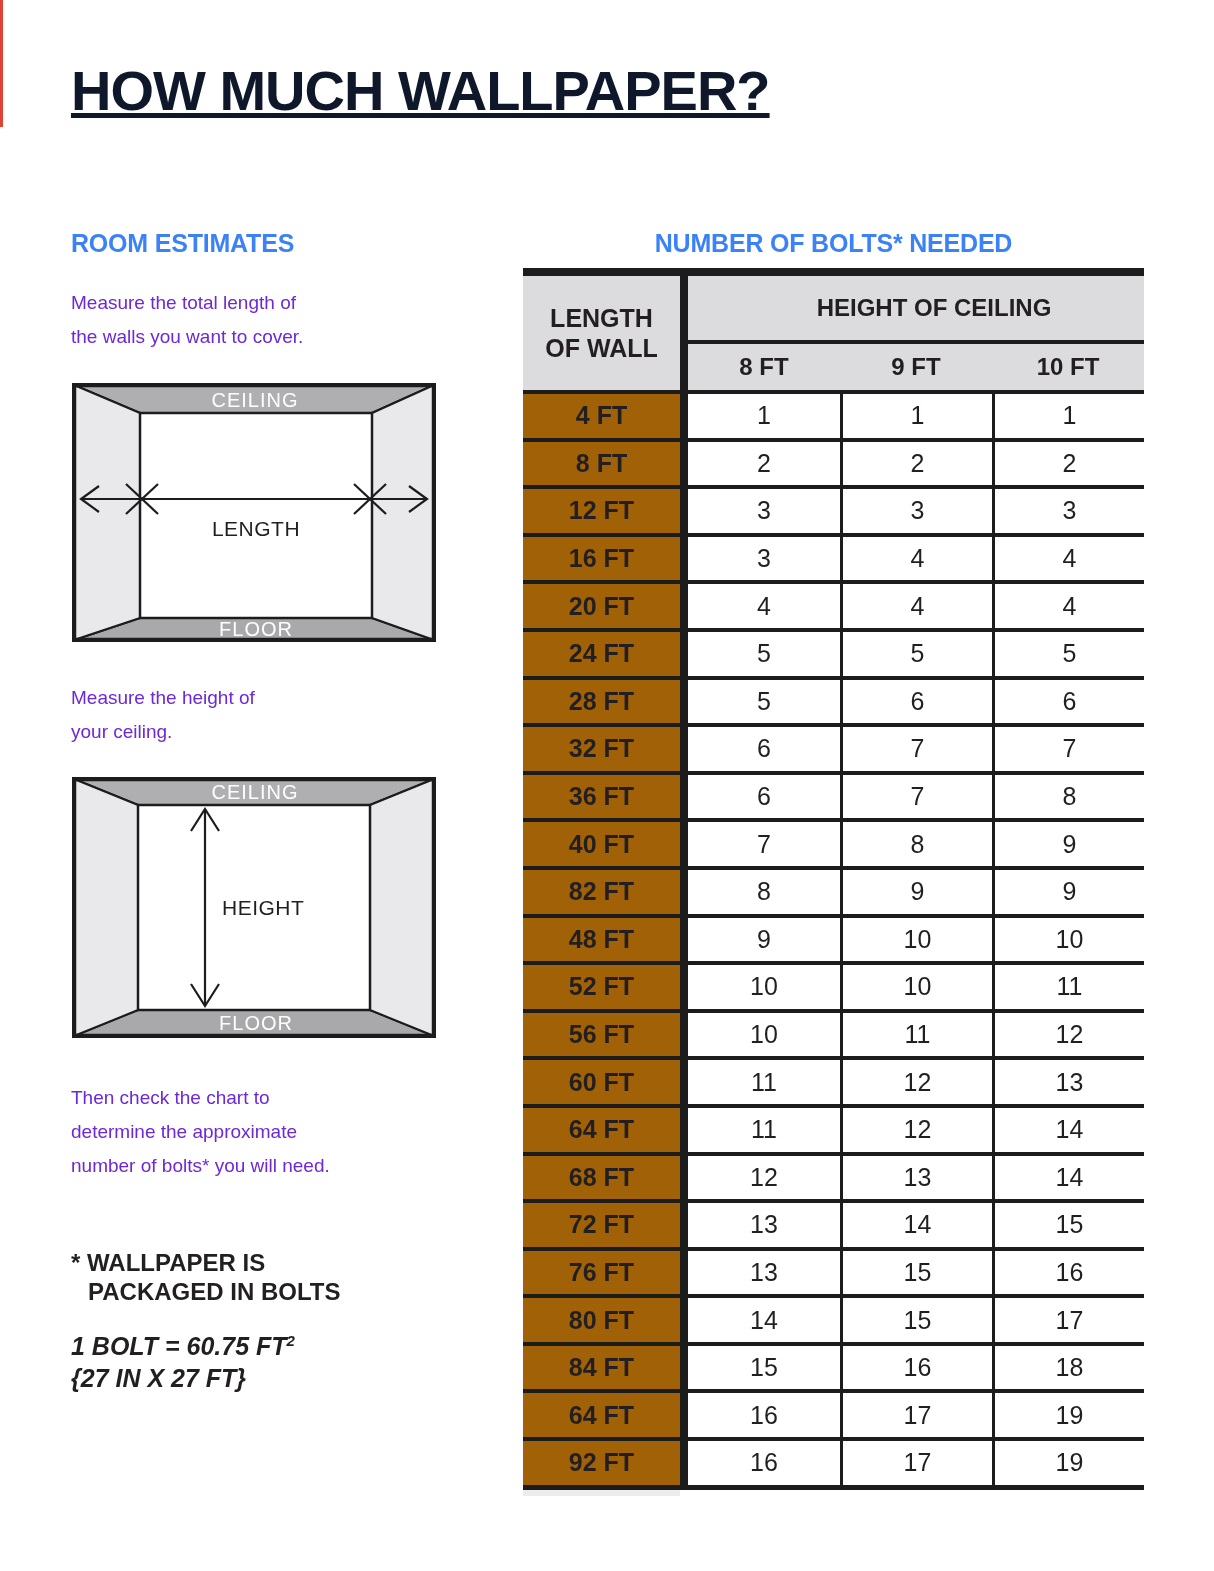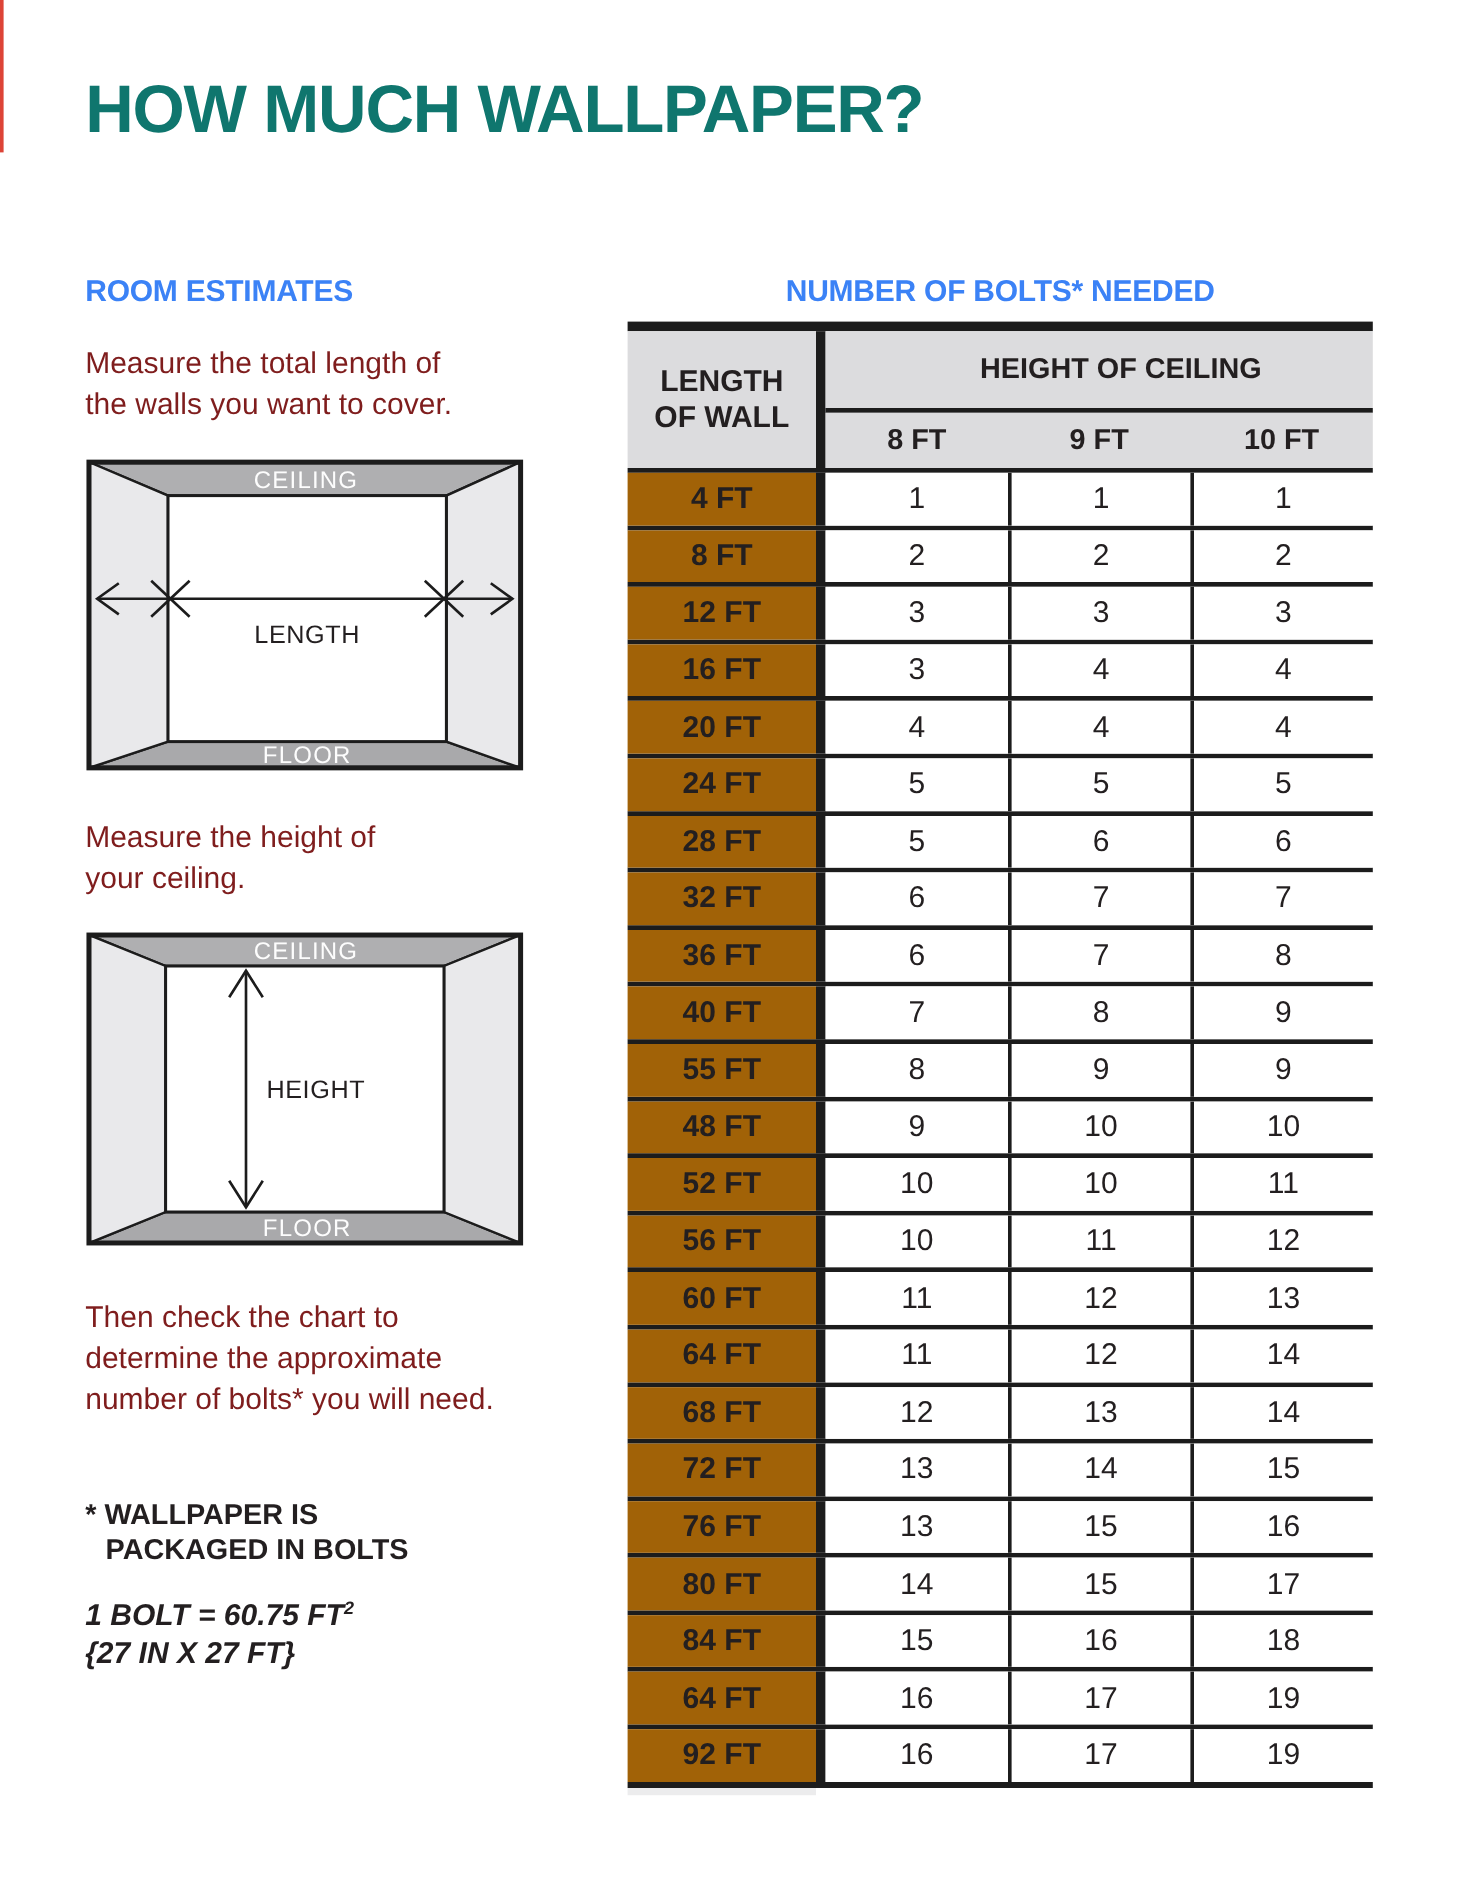--- a/index.html
+++ b/index.html
@@ -2,25 +2,25 @@
 <html><head>
 <meta charset="utf-8">
 <style>
   html,body{margin:0;padding:0;background:#ffffff;}
   .page{
     position:relative;width:1214px;height:1571px;background:#ffffff;overflow:hidden;
     font-family:"Liberation Sans","DejaVu Sans",sans-serif;color:#231F20;
   }
   .abs{position:absolute;}
   .red-bar{left:0;top:0;width:3px;height:127px;background:#DD4437;}
-  .title{left:71px;top:58px;font-size:56px;font-weight:bold;letter-spacing:-1px;color:#0f766e;white-space:nowrap;}
+  .title{left:71px;top:58px;font-size:56px;font-weight:bold;letter-spacing:-1px;color:#0f172a;white-space:nowrap;text-decoration:underline;}
   .sec-head{font-size:25px;font-weight:bold;color:#3b82f6;letter-spacing:-0.2px;white-space:nowrap;}
   .sec-head-left{left:71px;top:229px;}
   .sec-head-right{left:523px;top:229px;width:621px;text-align:center;}
-  .para{left:71px;font-size:25px;line-height:34px;color:#7f1d1d;}
+  .para{left:71px;font-size:19px;line-height:34px;color:#6d28d9;}
   .p1{top:286px;}
   .p2{top:681px;}
   .p3{top:1081px;}
   .footnote{left:71px;top:1248px;font-size:24px;font-weight:bold;line-height:29px;}
   .footnote .indent{padding-left:17px;}
   .boltinfo{left:71px;top:1330px;font-size:25px;font-weight:bold;line-height:32px;font-style:italic;}
   .boltinfo sup{font-size:15px;vertical-align:super;line-height:0;}
   .diagram{display:block;}
   .d1{left:72px;top:383px;}
   .d2{left:72px;top:777px;}
@@ -223,21 +223,21 @@
 
         <div class="trow">
           <div class="cell rowlabel">40 FT</div>
           <div class="vdiv"></div>
           <div class="cell num">7</div>
           <div class="cell num bl">8</div>
           <div class="cell num bl">9</div>
         </div>
 
         <div class="trow">
-          <div class="cell rowlabel">55 FT</div>
+          <div class="cell rowlabel">82 FT</div>
           <div class="vdiv"></div>
           <div class="cell num">8</div>
           <div class="cell num bl">9</div>
           <div class="cell num bl">9</div>
         </div>
 
         <div class="trow">
           <div class="cell rowlabel">48 FT</div>
           <div class="vdiv"></div>
           <div class="cell num">9</div>

